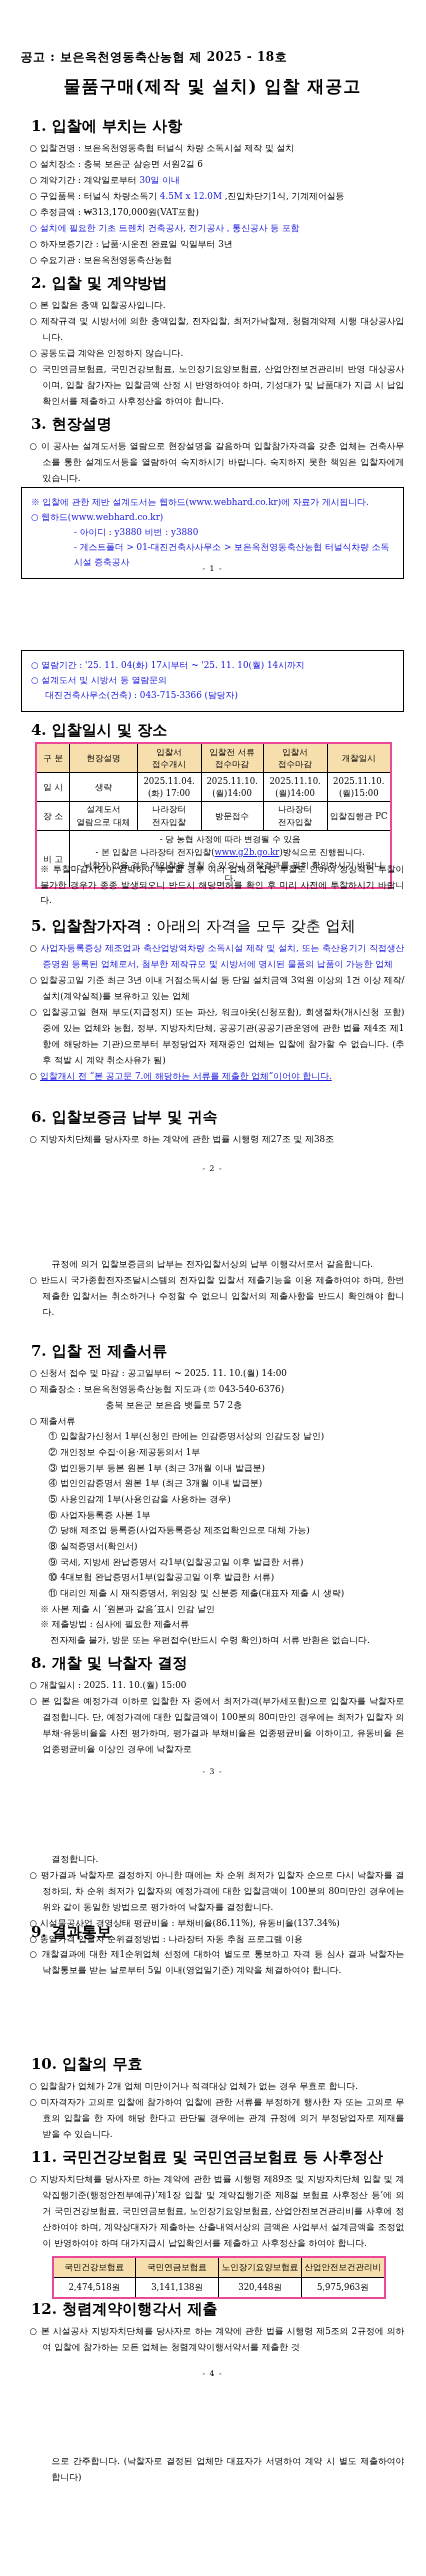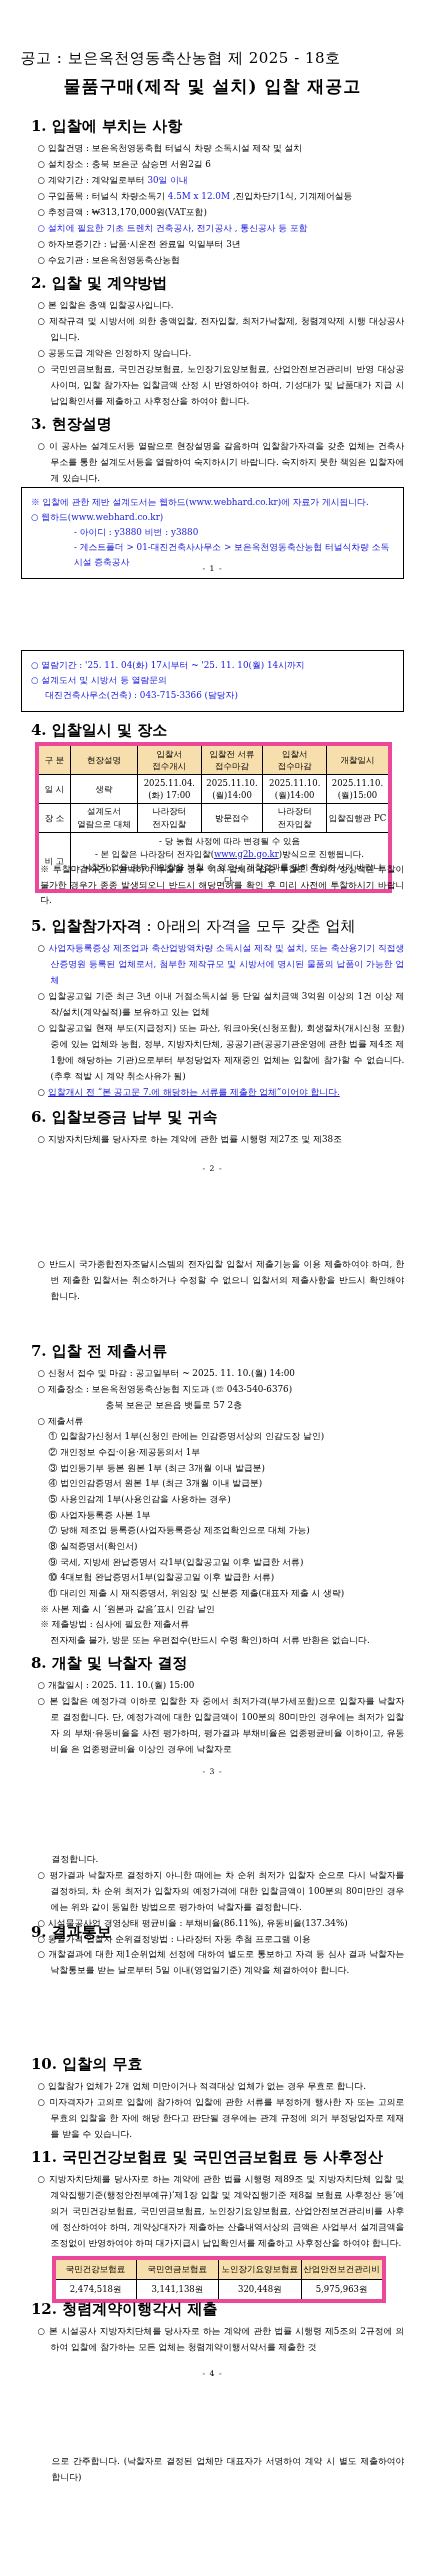--- a/index.html
+++ b/index.html
@@ -3,37 +3,37 @@
 <meta charset="utf-8">
 <style>
   html,body { margin:0; padding:0; background:#ffffff; }
   .page {
     position:relative; width:426px; height:3604px; margin:0 auto;
     background:#ffffff; color:#000;
     font-family:"DejaVu Serif","Liberation Serif",serif;
     font-size:8.8px;
   }
   .abs { position:absolute; left:20.6px; right:21.6px; }
-  .notice { font-size:15px; font-weight:400; letter-spacing:0.5px; }
+  .notice { font-size:12px; font-weight:700; letter-spacing:0.5px; }
   .title { font-size:17px; font-weight:bold; text-align:center; letter-spacing:1px; }
   .sec-h { font-weight:bold; font-size:15px; margin-left:10.3px; margin-bottom:6.7px; line-height:13.4px; }
-  .para { margin-left:30px; text-indent:-13px; line-height:16px; text-align:justify; }
+  .para { margin-left:22px; text-indent:-13px; line-height:16px; text-align:justify; }
   .para2 { margin-left:31px; line-height:16px; text-align:justify; }
   .ind2 { margin-left:85px; line-height:16px; }
   .dnum { margin-left:28px; line-height:15.7px; }
   .note { margin-left:19.6px; line-height:15.5px; text-align:justify; }
   .b { font-weight:normal; }
   .blue { color:var(--blue); }
   .u { text-decoration:underline; }
   .pagenum { text-align:center; font-size:7.7px; letter-spacing:1px; }
   .box { border:1px solid #000; padding:7.2px 9.3px 8.2px 9.3px; }
   .box .bl { line-height:15px; color:var(--blue); }
   .box .bl-ind { margin-left:43px; }
 
-  table.t { border-collapse:collapse; border:4px solid #ec4899; width:100%;
+  table.t { border-collapse:collapse; border:2px solid #ec4899; width:100%;
             font-size:8.5px; table-layout:fixed; }
   table.t th, table.t td { border:0.5px solid #000; text-align:center;
             white-space:pre-line; padding:1.5px 1px; line-height:12.4px; }
   table.t th { background:var(--tan); font-weight:normal; }
   .t1wrap { position:absolute; left:35px; width:357px; }
   .t1 thead th { height:25px; border-bottom:1px solid #000; }
   .t1 .rowh { height:24px; }
   .t1 td.notecell { text-align:center; padding:2.1px 4.1px; line-height:13px; white-space:normal; }
   .t2wrap { margin-left:31px; margin-top:5.2px; width:334px; }
   .t2 th { height:15.5px;margin-left:13px; }
@@ -161,20 +161,21 @@
   </div>
 
   <div class="abs" style="top:1111px">
     <div class="sec-h">6. 입찰보증금 납부 및 귀속</div>
     <div class="para">○ 지방자치단체를 당사자로 하는 계약에 관한 법률 시행령 제27조 및 제38조</div>
   </div>
 
   <div class="abs pagenum" style="top:1164px">- 2 -</div>
 
   <div class="abs" style="top:1256px">
+    <div class="para2"><span>규정에 의거 입찰보증금의 납부는 전자입찰서상의 </span><span class="b">납부 이행각서</span><span>로서 갈음합니다.</span></div>
     <div class="para">○ 반드시 국가종합전자조달시스템의 전자입찰 입찰서 제출기능을 이용 제출하여야 하며, 한번 제출한 입찰서는 취소하거나 수정할 수 없으니 입찰서의 제출사항을 반드시 확인해야 합니다.</div>
   </div>
 
   <div class="abs" style="top:1345px">
     <div class="sec-h">7. 입찰 전 제출서류</div>
     <div class="para">○ 신청서 접수 및 마감 : 공고일부터 ~ 2025. 11. 10.(월) 14:00</div>
     <div class="para">○ 제출장소 : 보은옥천영동축산농협 지도과 (☏ 043-540-6376)</div>
     <div class="ind2">충북 보은군 보은읍 뱃들로 57 2층</div>
     <div class="para">○ 제출서류</div>
     <div class="dnum">① 입찰참가신청서 1부(신청인 란에는 인감증명서상의 인감도장 날인)</div>

